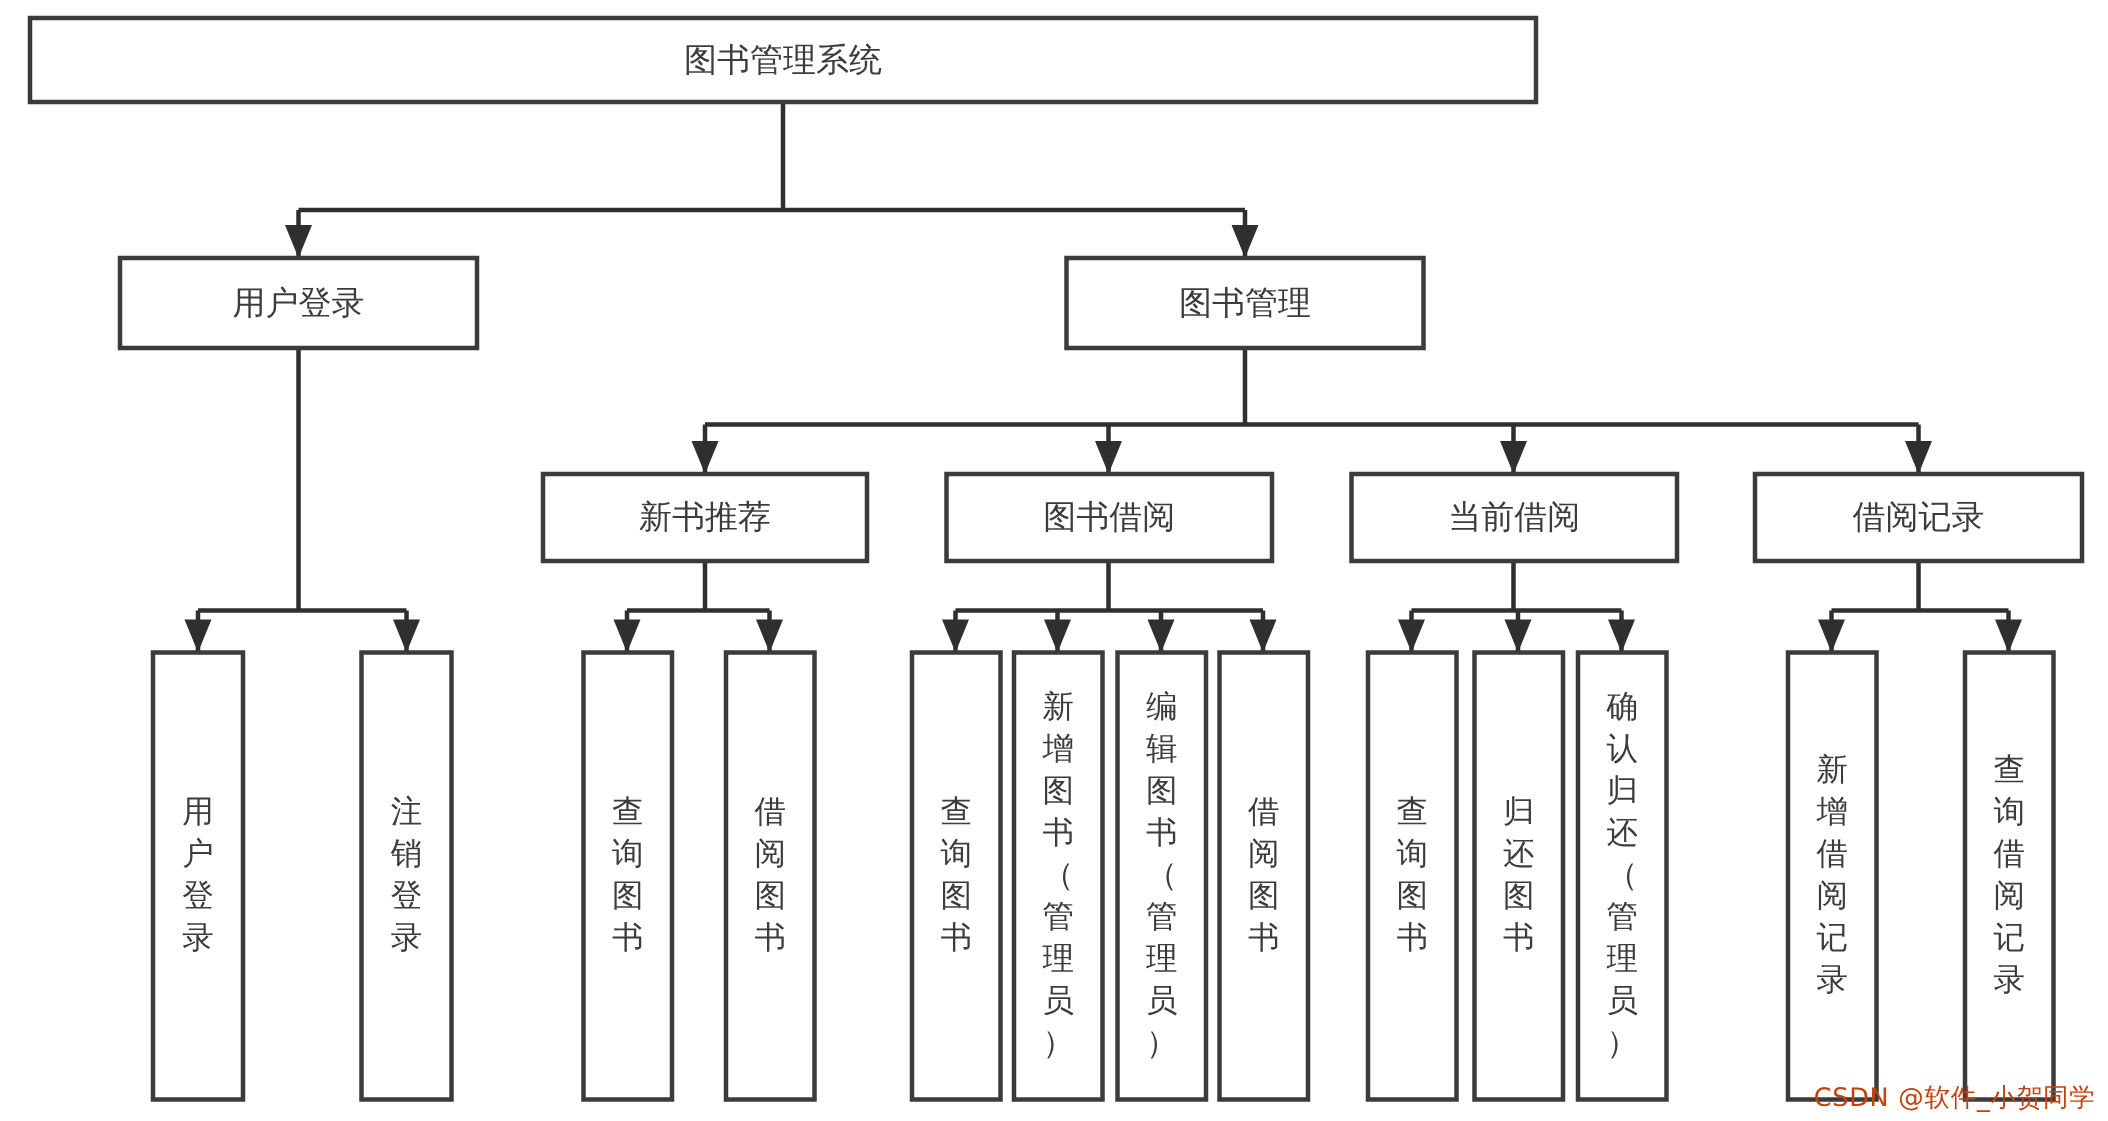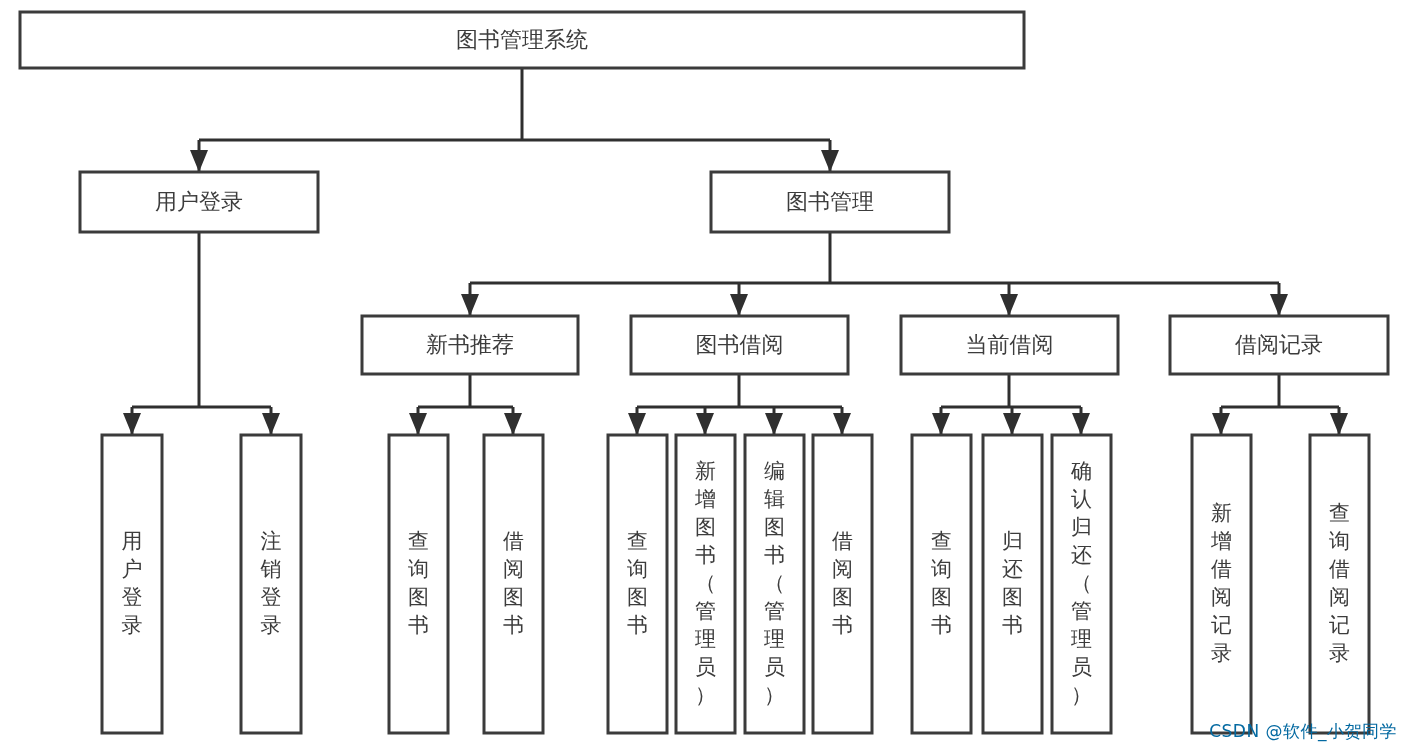--- a/index.html
+++ b/index.html
@@ -52,21 +52,21 @@
     fill: none;
   }
   .arrow-head {
     fill: #2f2f2f;
     stroke: none;
   }
   .watermark-text {
     position: absolute;
     right: 8px;
     bottom: 4px;
-    color: #0369a1;
+    color: #c2410c;
     font-size: 17px;
     font-family: "DejaVu Sans", "Liberation Sans", sans-serif;
     white-space: nowrap;
     letter-spacing: 0.5px;
     pointer-events: none;
   }
 </style>
 </head>
 <body>
 

